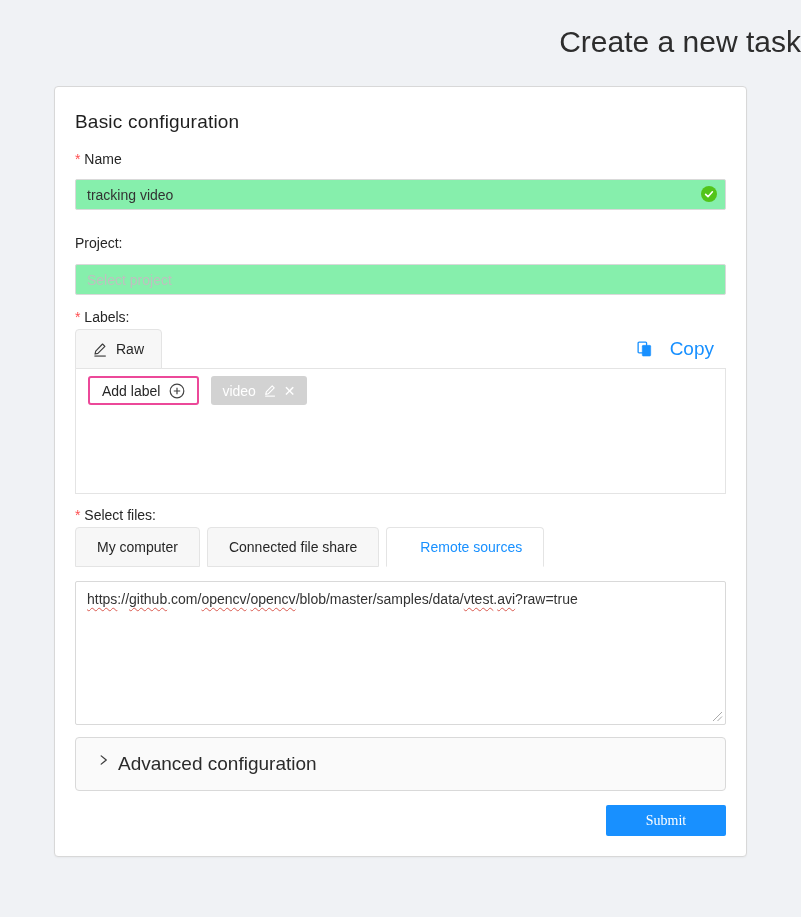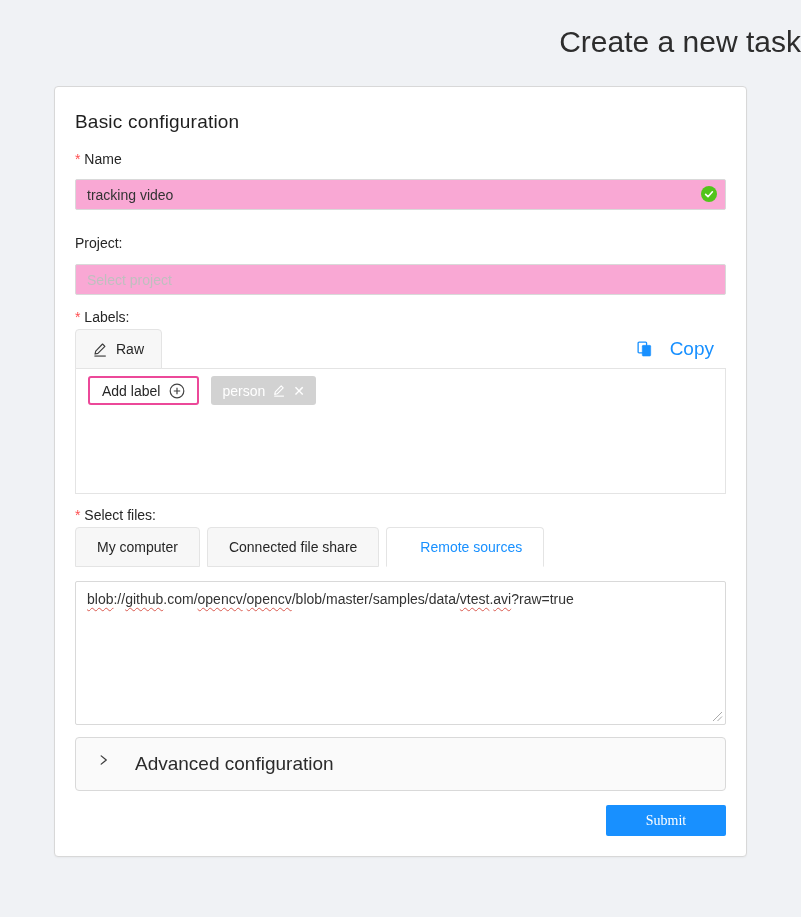--- a/index.html
+++ b/index.html
@@ -24,21 +24,21 @@
     margin:0 0 18px; letter-spacing:.2px;
   }
   .flabel { font-size:14px; color:#262626; margin:0 0 12px; }
   .req::before { content:"* "; color:#ff4d4f; }
 
   .input-wrap { position:relative; margin-bottom:25px; }
   .text-input {
     width:100%; height:31px; box-sizing:border-box;
     border:1px solid #d9d9d9; border-radius:2px;
     padding:0 32px 0 11px; font-size:14px; color:#333;
-    font-family:"Liberation Sans", sans-serif; outline:none; background:#f9a8d4;
+    font-family:"Liberation Sans", sans-serif; outline:none; background:#86efac;
   }
   .text-input::placeholder { color:#bfbfbf; }
   .suffix-icon { position:absolute; right:9px; top:7px; }
   .select-wrap { margin-bottom:14px; }
   .select-wrap .text-input { padding-right:11px; }
   .mb4  { margin-bottom:4px; }
 
   .tabbar { display:flex; align-items:stretch; height:40px; position:relative; }
   .tab {
     display:flex; align-items:center; gap:9px; box-sizing:border-box;
@@ -76,21 +76,21 @@
     padding:9px 11px; font-size:14px; color:#333; position:relative;
     margin-top:14px; margin-bottom:12px; background:#fff; cursor:text;
   }
   .misspell {
     text-decoration:underline wavy #d9594f 1px;
     text-underline-offset:3px;
   }
   .grip { position:absolute; right:2px; bottom:2px; cursor:nwse-resize; }
 
   .collapse-header {
-    display:flex; align-items:center; gap:26px; height:54px; box-sizing:border-box;
+    display:flex; align-items:center; gap:9px; height:54px; box-sizing:border-box;
     background:#fafafa; border:1px solid #d9d9d9; border-radius:4px;
     padding:0 0 0 22px; font-size:19px; color:#2b2b2b; cursor:pointer;
     margin-bottom:14px;
   }
   .submit-row { display:flex; justify-content:flex-end; }
   .submit-btn {
     width:120px; height:31px; background:#1890ff; color:#fff;
     border:none; border-radius:2px; font-size:14px; cursor:pointer;
     font-family:Liberation Serif, serif;
   }
@@ -146,21 +146,21 @@
     <button class="add-label-btn">
       <span>Add label</span>
       <span>
         <svg width="16" height="16" viewBox="0 0 16 16">
           <circle cx="8" cy="8" r="6.8" fill="none" stroke="#434343" stroke-width="1.2"></circle>
           <path d="M8 4.8 V11.2 M4.8 8 H11.2" stroke="#434343" stroke-width="1.2"></path>
         </svg>
       </span>
     </button>
     <div class="label-tag">
-      <span>person</span>
+      <span>video</span>
       <span>
         <svg width="12" height="13" viewBox="0 0 16 17">
           <path d="M10.9 2.2 L13.6 4.9 L5.6 12.9 L2.3 13.7 L3.1 10.4 Z" fill="none" stroke="#fff" stroke-width="1.5" stroke-linejoin="round"></path>
           <line x1="1.6" y1="16" x2="14.6" y2="16" stroke="#fff" stroke-width="1.5"></line>
         </svg>
       </span>
       <span class="x">✕</span>
     </div>
   </div>
 
@@ -171,21 +171,21 @@
     </div>
     <div class="tab">
       <span>Connected file share</span>
     </div>
     <div class="tab active active-blue">
       <span>Remote sources</span>
     </div>
   </div>
 
   <div class="urlbox">
-    <div><span class="misspell">blob</span><span>://</span><span class="misspell">github</span><span>.com/</span><span class="misspell">opencv</span><span>/</span><span class="misspell">opencv</span><span>/blob/master/samples/data/</span><span class="misspell">vtest</span><span>.</span><span class="misspell">avi</span><span>?raw=true</span></div>
+    <div><span class="misspell">https</span><span>://</span><span class="misspell">github</span><span>.com/</span><span class="misspell">opencv</span><span>/</span><span class="misspell">opencv</span><span>/blob/master/samples/data/</span><span class="misspell">vtest</span><span>.</span><span class="misspell">avi</span><span>?raw=true</span></div>
     <span class="grip">
       <svg width="11" height="11" viewBox="0 0 11 11">
         <path d="M1 10 L10 1 M5.5 10 L10 5.5" stroke="#aaa" stroke-width="1"></path>
       </svg>
     </span>
   </div>
 
   <div class="collapse-header">
     <span style="margin-top:-8px;">
       <svg width="11" height="12" viewBox="0 0 12 13">

